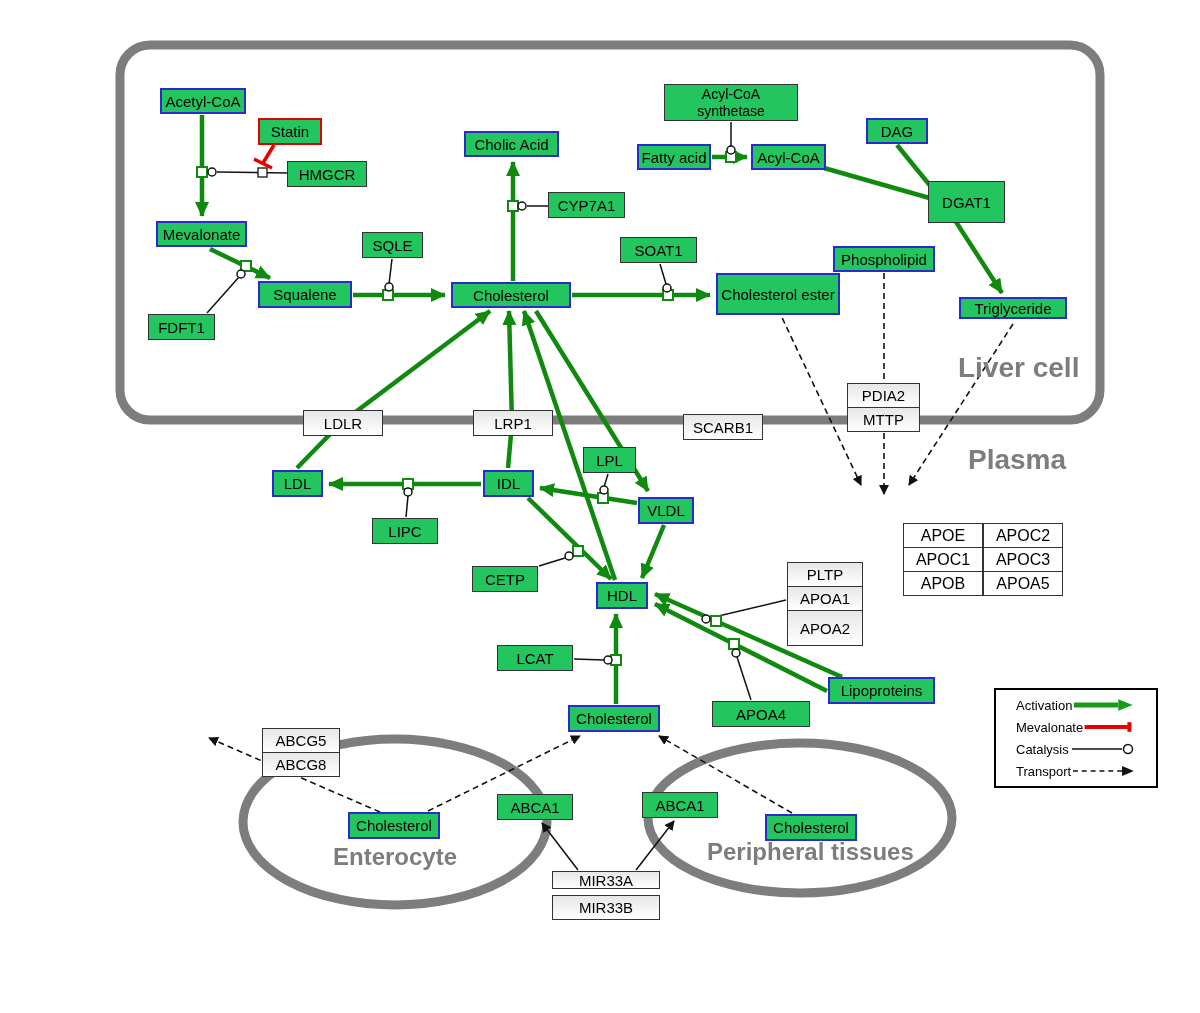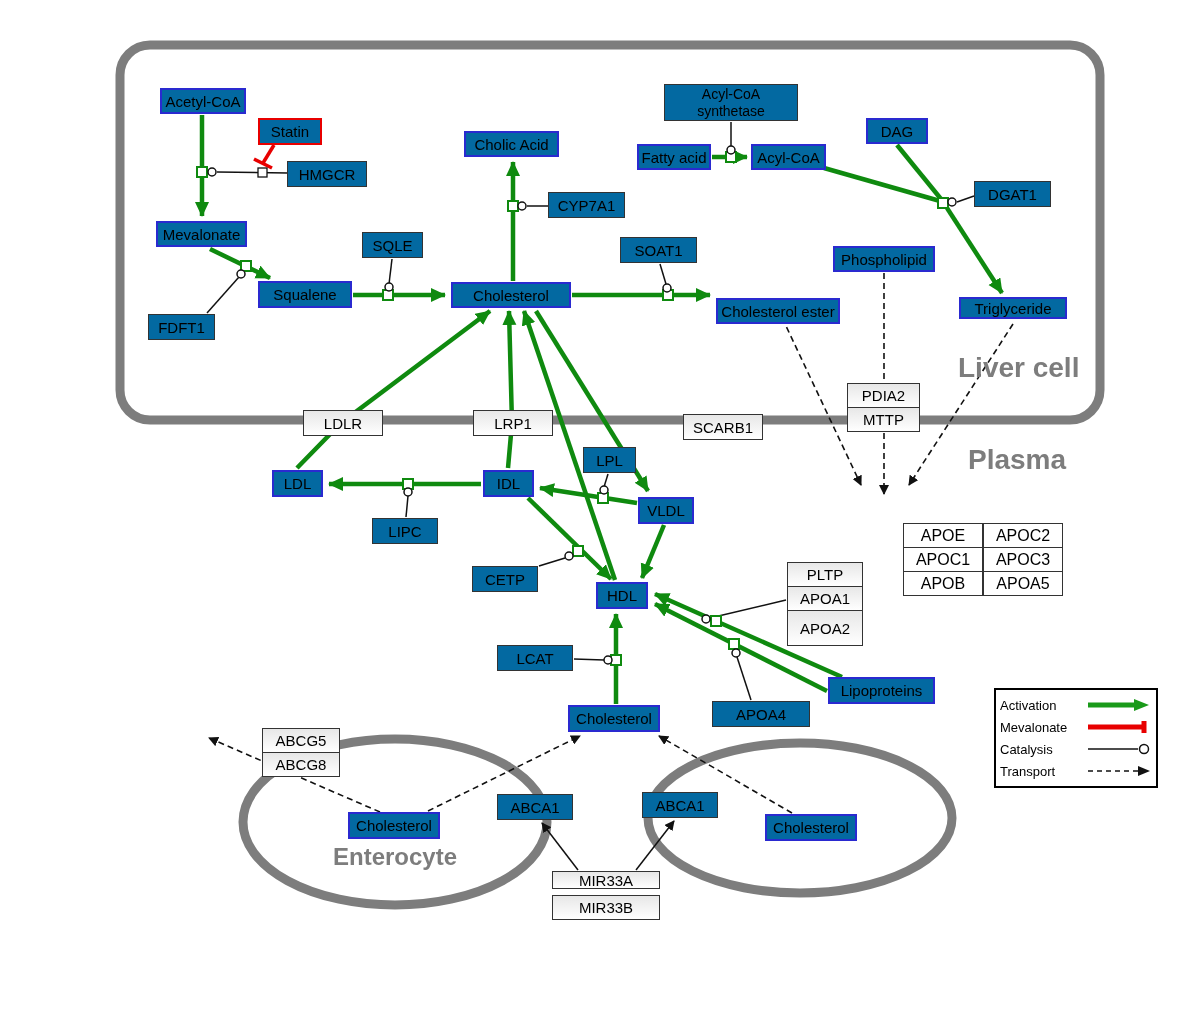--- a/index.html
+++ b/index.html
@@ -1,29 +1,29 @@
 <!DOCTYPE html>
 <html><head>
 <meta charset="utf-8">
 <style>
   html,body{margin:0;padding:0;background:#fff;}
   .canvas{position:relative;width:1200px;height:1013px;background:#fff;overflow:hidden;
           font-family:"Liberation Sans",sans-serif;}
   svg.edges{position:absolute;left:0;top:0;z-index:1;}
   .node{position:absolute;display:flex;align-items:center;justify-content:center;
-        background:#0369a1;font-size:15px;color:#000;box-sizing:border-box;text-align:center;
+        background:#22c55e;font-size:15px;color:#000;box-sizing:border-box;text-align:center;
         z-index:2;line-height:1;white-space:nowrap;}
   .metab{border:2px solid #2a2ad0;}
   .gene{border:1px solid #333;}
   .grad{background:linear-gradient(180deg,#e7e7e7,#ffffff);}
   .redbox{border:2px solid #e80000;}
   .twoline{flex-direction:column;line-height:17px;font-size:14px;}
   .region{position:absolute;font-weight:bold;color:#7d7d7d;z-index:2;white-space:nowrap;}
   .legend{position:absolute;left:994px;top:688px;width:164px;height:100px;border:2px solid #000;
-          background:#fff;z-index:3;box-sizing:border-box;padding:7px 4px;display:flex;
+          background:#fff;z-index:3;box-sizing:border-box;padding:7px 20px;display:flex;
           flex-direction:column;justify-content:space-between;}
   .legend-row{display:flex;align-items:center;justify-content:space-between;font-size:13px;color:#000;}
   .apo-cell{position:absolute;width:80px;height:25px;display:flex;align-items:center;justify-content:center;
             background:#fff;border:1px solid #333;box-sizing:border-box;font-size:16px;z-index:2;}
 </style>
 </head>
 <body>
 
 <div class="canvas">
 
@@ -129,41 +129,42 @@
       <circle cx="569" cy="556" r="4"></circle>
       <circle cx="608" cy="660" r="4"></circle>
       <circle cx="706" cy="619" r="4"></circle>
       <circle cx="736" cy="653" r="4"></circle>
     </g>
   </svg>
 
   <div class="region" style="left:958px;top:352px;font-size:28px;">Liver cell</div>
   <div class="region" style="left:968px;top:444px;font-size:28px;text-align:center;">Plasma</div>
   <div class="region" style="left:333px;top:843px;font-size:24px;">Enterocyte</div>
+  <div class="region" style="left:707px;top:838px;font-size:24px;">Peripheral tissues</div>
 
   <div class="node metab" style="left:160px;top:88px;width:86px;height:26px">Acetyl-CoA</div>
   <div class="node redbox" style="left:258px;top:118px;width:64px;height:27px">Statin</div>
   <div class="node gene" style="left:287px;top:161px;width:80px;height:26px">HMGCR</div>
   <div class="node metab" style="left:156px;top:221px;width:91px;height:26px">Mevalonate</div>
   <div class="node gene" style="left:148px;top:314px;width:67px;height:26px">FDFT1</div>
   <div class="node metab" style="left:258px;top:281px;width:94px;height:27px">Squalene</div>
   <div class="node gene" style="left:362px;top:232px;width:61px;height:26px">SQLE</div>
   <div class="node metab" style="left:464px;top:131px;width:95px;height:26px">Cholic Acid</div>
   <div class="node gene" style="left:548px;top:192px;width:77px;height:26px">CYP7A1</div>
   <div class="node metab" style="left:451px;top:282px;width:120px;height:26px">Cholesterol</div>
   <div class="node gene" style="left:620px;top:237px;width:77px;height:26px">SOAT1</div>
-  <div class="node metab" style="left:716px;top:298px;width:124px;height:26px">Cholesterol ester</div>
+  <div class="node metab" style="left:716px;top:273px;width:124px;height:42px">Cholesterol ester</div>
   <div class="node gene twoline" style="left:664px;top:84px;width:134px;height:37px">
     <span>Acyl-CoA</span>
     <span>synthetase</span>
   </div>
   <div class="node metab" style="left:637px;top:144px;width:74px;height:26px">Fatty acid</div>
   <div class="node metab" style="left:751px;top:144px;width:75px;height:26px">Acyl-CoA</div>
   <div class="node metab" style="left:866px;top:118px;width:62px;height:26px">DAG</div>
-  <div class="node gene" style="left:974px;top:181px;width:77px;height:26px">DGAT1</div>
+  <div class="node gene" style="left:928px;top:181px;width:77px;height:42px">DGAT1</div>
   <div class="node metab" style="left:833px;top:246px;width:102px;height:26px">Phospholipid</div>
   <div class="node metab" style="left:959px;top:297px;width:108px;height:22px">Triglyceride</div>
 
   <div class="node gene grad" style="left:303px;top:410px;width:80px;height:26px">LDLR</div>
   <div class="node gene grad" style="left:473px;top:410px;width:80px;height:26px">LRP1</div>
   <div class="node gene grad" style="left:683px;top:414px;width:80px;height:26px">SCARB1</div>
   <div class="node gene grad" style="left:847px;top:383px;width:73px;height:25px">PDIA2</div>
   <div class="node gene grad" style="left:847px;top:407px;width:73px;height:25px">MTTP</div>
 
   <div class="node metab" style="left:272px;top:470px;width:51px;height:27px">LDL</div>

